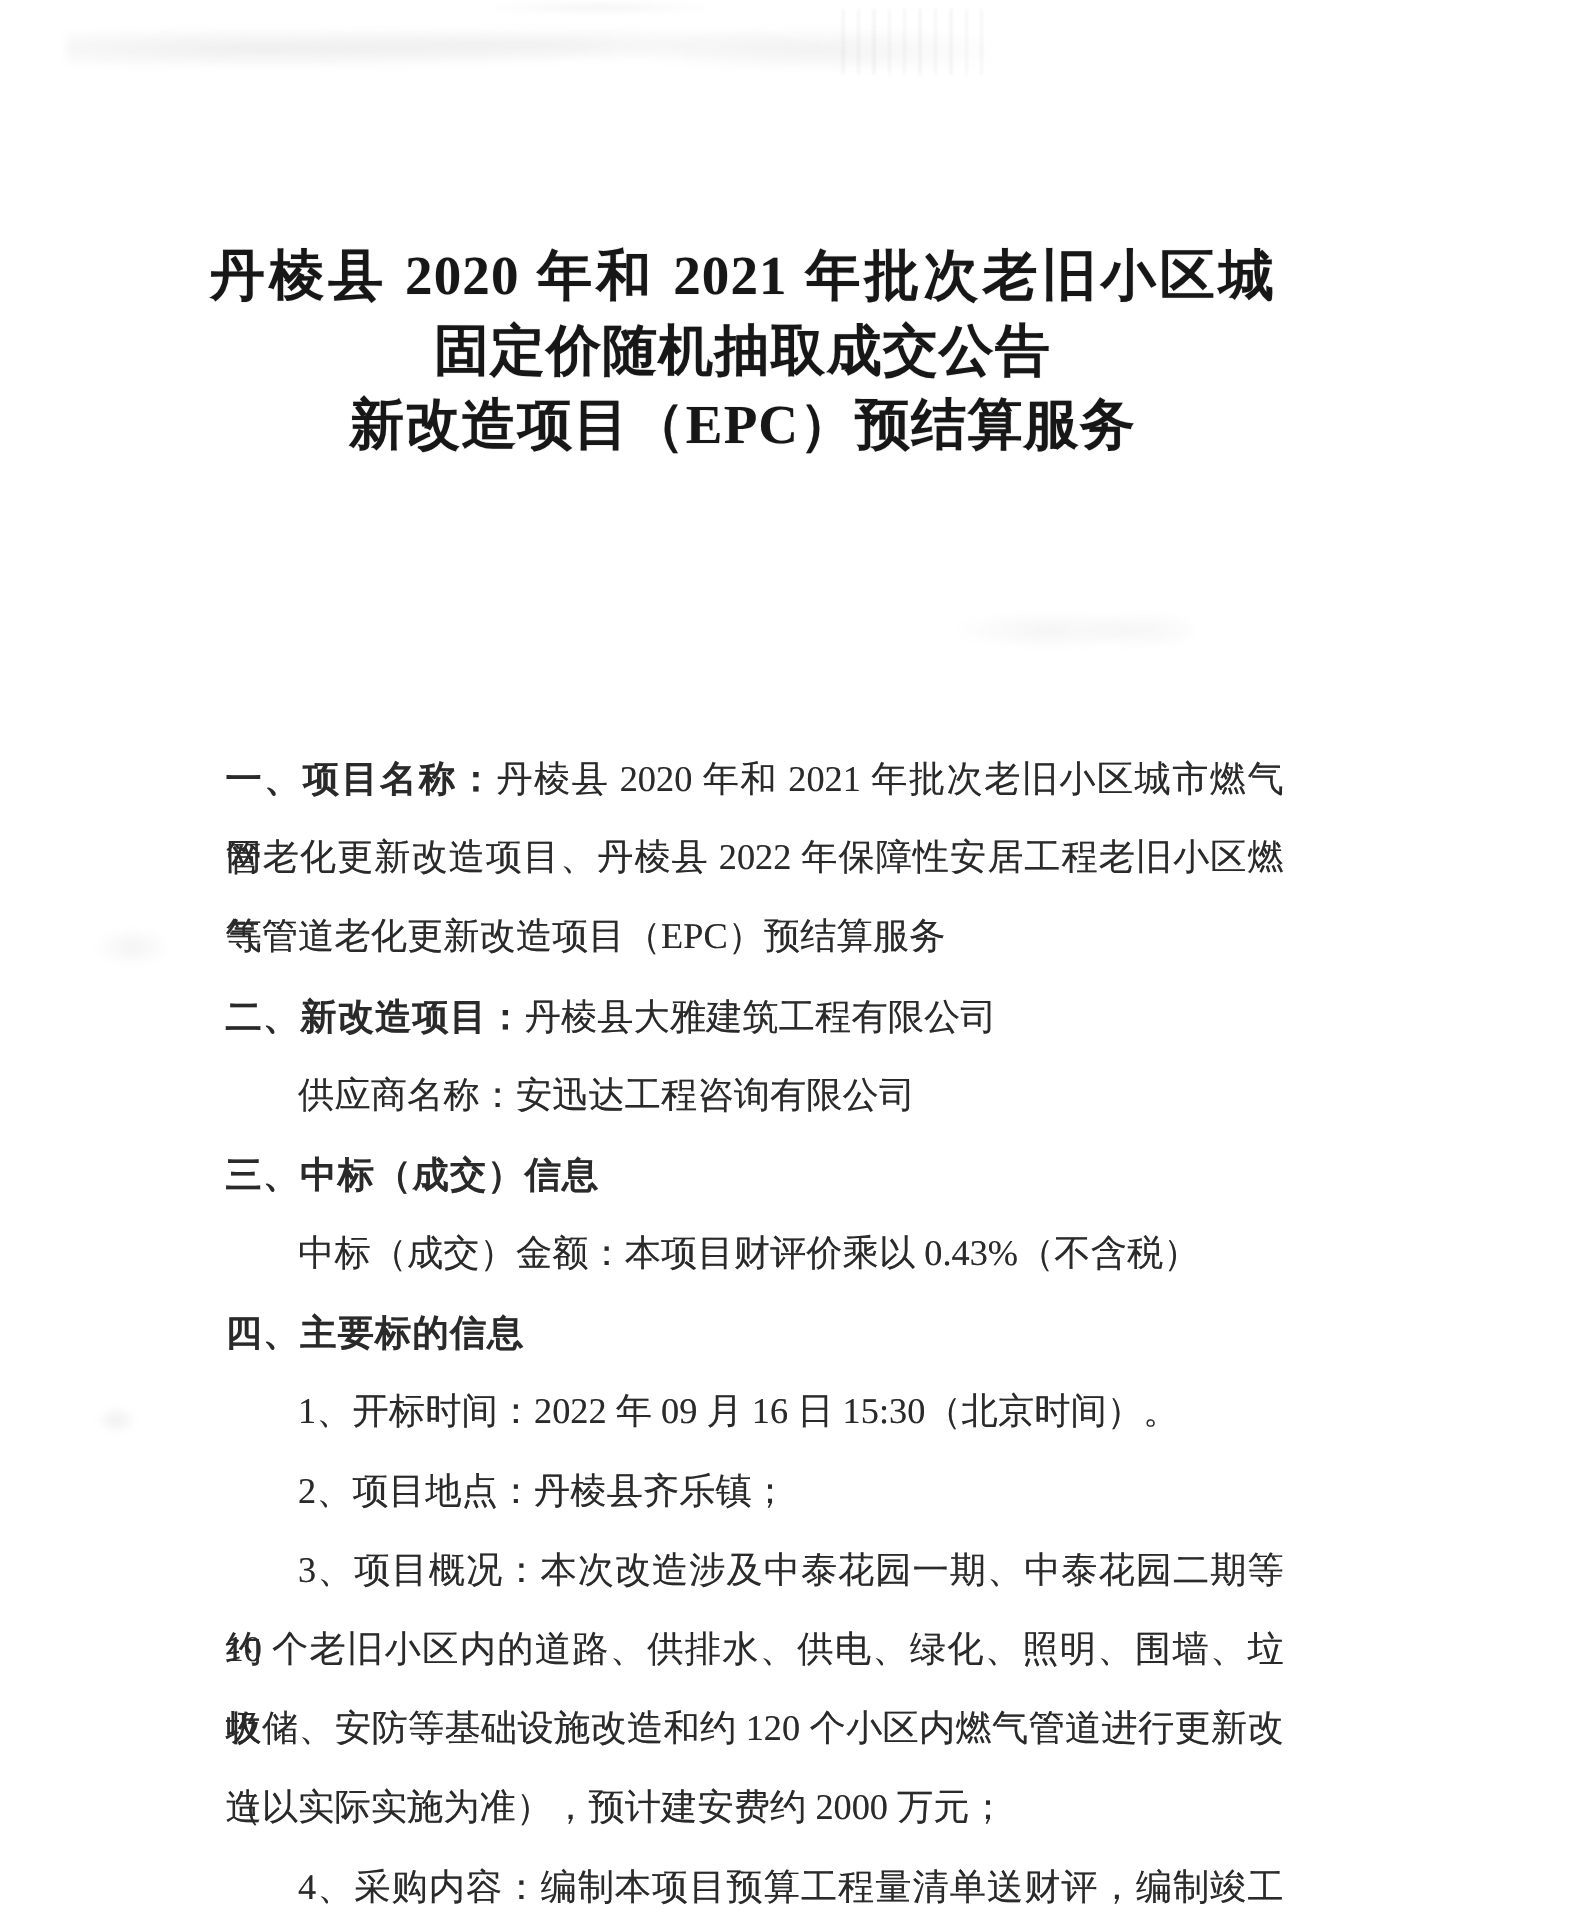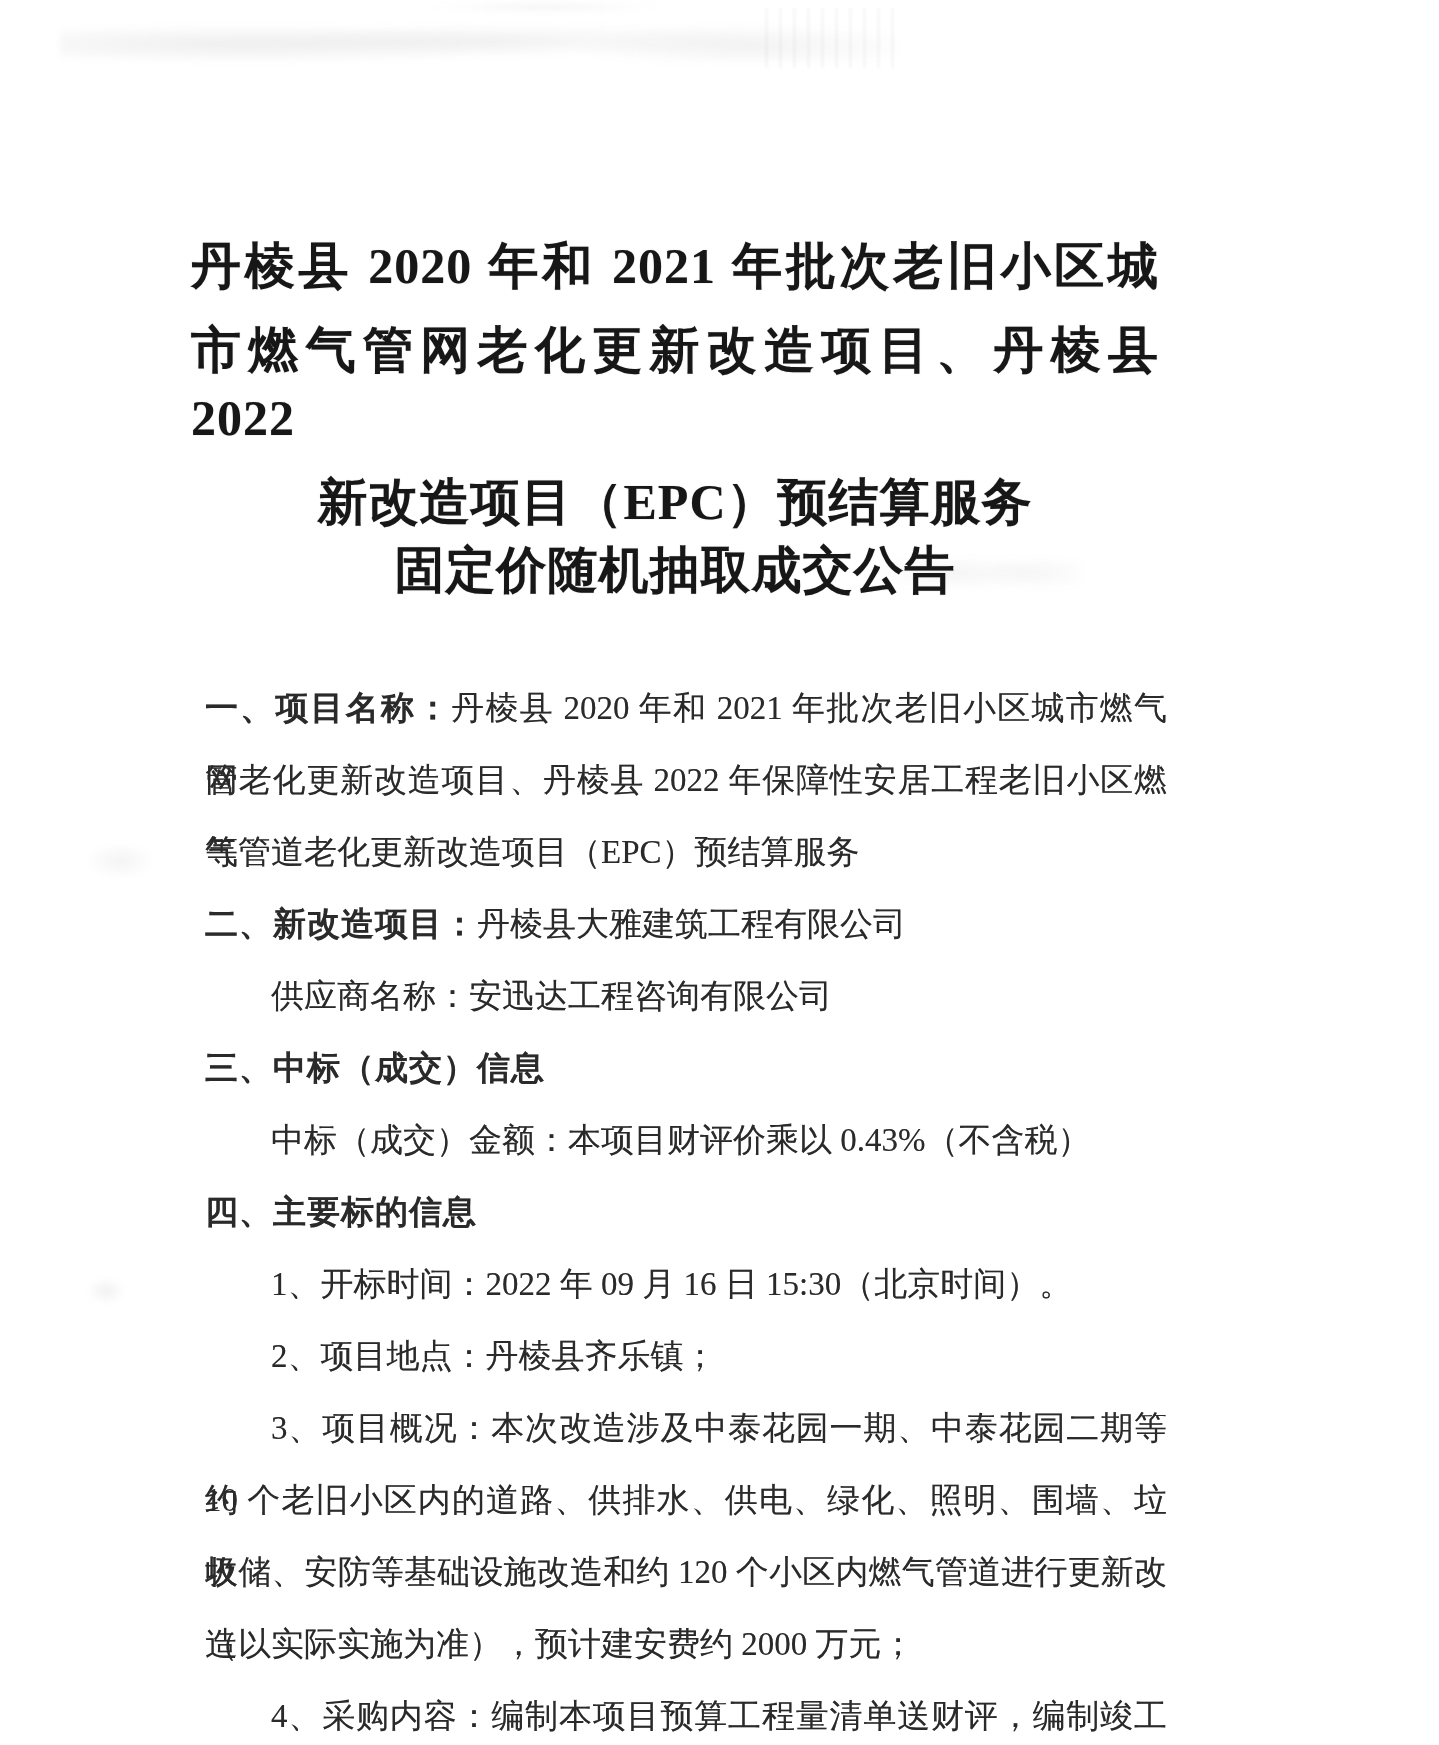--- a/index.html
+++ b/index.html
@@ -23,21 +23,21 @@
     font-size: 50px;
     line-height: 68px;
     color: #171717;
     letter-spacing: 1px;
     text-shadow: 0 0 1px rgba(20,20,20,0.35);
   }
   .title-line { white-space: nowrap; }
   .title-line.fill {
     white-space: normal;
     width: 968px;
-    margin: 16px auto;
+    margin: 0 auto;
     text-align: justify;
     text-align-last: justify;
   }
   
   .body-block {
     position: absolute;
     top: 672px;
     left: 205px;
     width: 962px;
     font-size: 33px;
@@ -101,23 +101,22 @@
 
   <div class="smudge smudge-top"></div>
   <div class="smudge smudge-top-line"></div>
   <div class="smudge smudge-streaks"></div>
   <div class="smudge smudge-mid-right"></div>
   <div class="smudge smudge-left-1"></div>
   <div class="smudge smudge-left-2"></div>
 
   <div class="title-block" id="title-block">
       <div class="title-line fill">丹棱县 2020 年和 2021 年批次老旧小区城</div>
-      <div class="title-line fill">市燃气管网老化更新改造项目、丹棱县 2022</div>
+      <div class="title-line">固定价随机抽取成交公告</div>
       <div class="title-line">新改造项目（EPC）预结算服务</div>
-      <div class="title-line">固定价随机抽取成交公告</div>
     </div>
 
   <div class="body-block" id="document-body">
       <div class="line fill"><span class="seg bold">一、项目名称：</span><span class="seg">丹棱县 2020 年和 2021 年批次老旧小区城市燃气管</span></div>
       <div class="line fill"><span class="seg">网老化更新改造项目、丹棱县 2022 年保障性安居工程老旧小区燃气</span></div>
       <div class="line"><span class="seg">等管道老化更新改造项目（EPC）预结算服务</span></div>
       <div class="line"><span class="seg bold">二、新改造项目：</span><span class="seg">丹棱县大雅建筑工程有限公司</span></div>
       <div class="line indent"><span class="seg">供应商名称：安迅达工程咨询有限公司</span></div>
       <div class="line"><span class="seg bold">三、中标（成交）信息</span></div>
       <div class="line indent"><span class="seg">中标（成交）金额：本项目财评价乘以 0.43%（不含税）</span></div>

